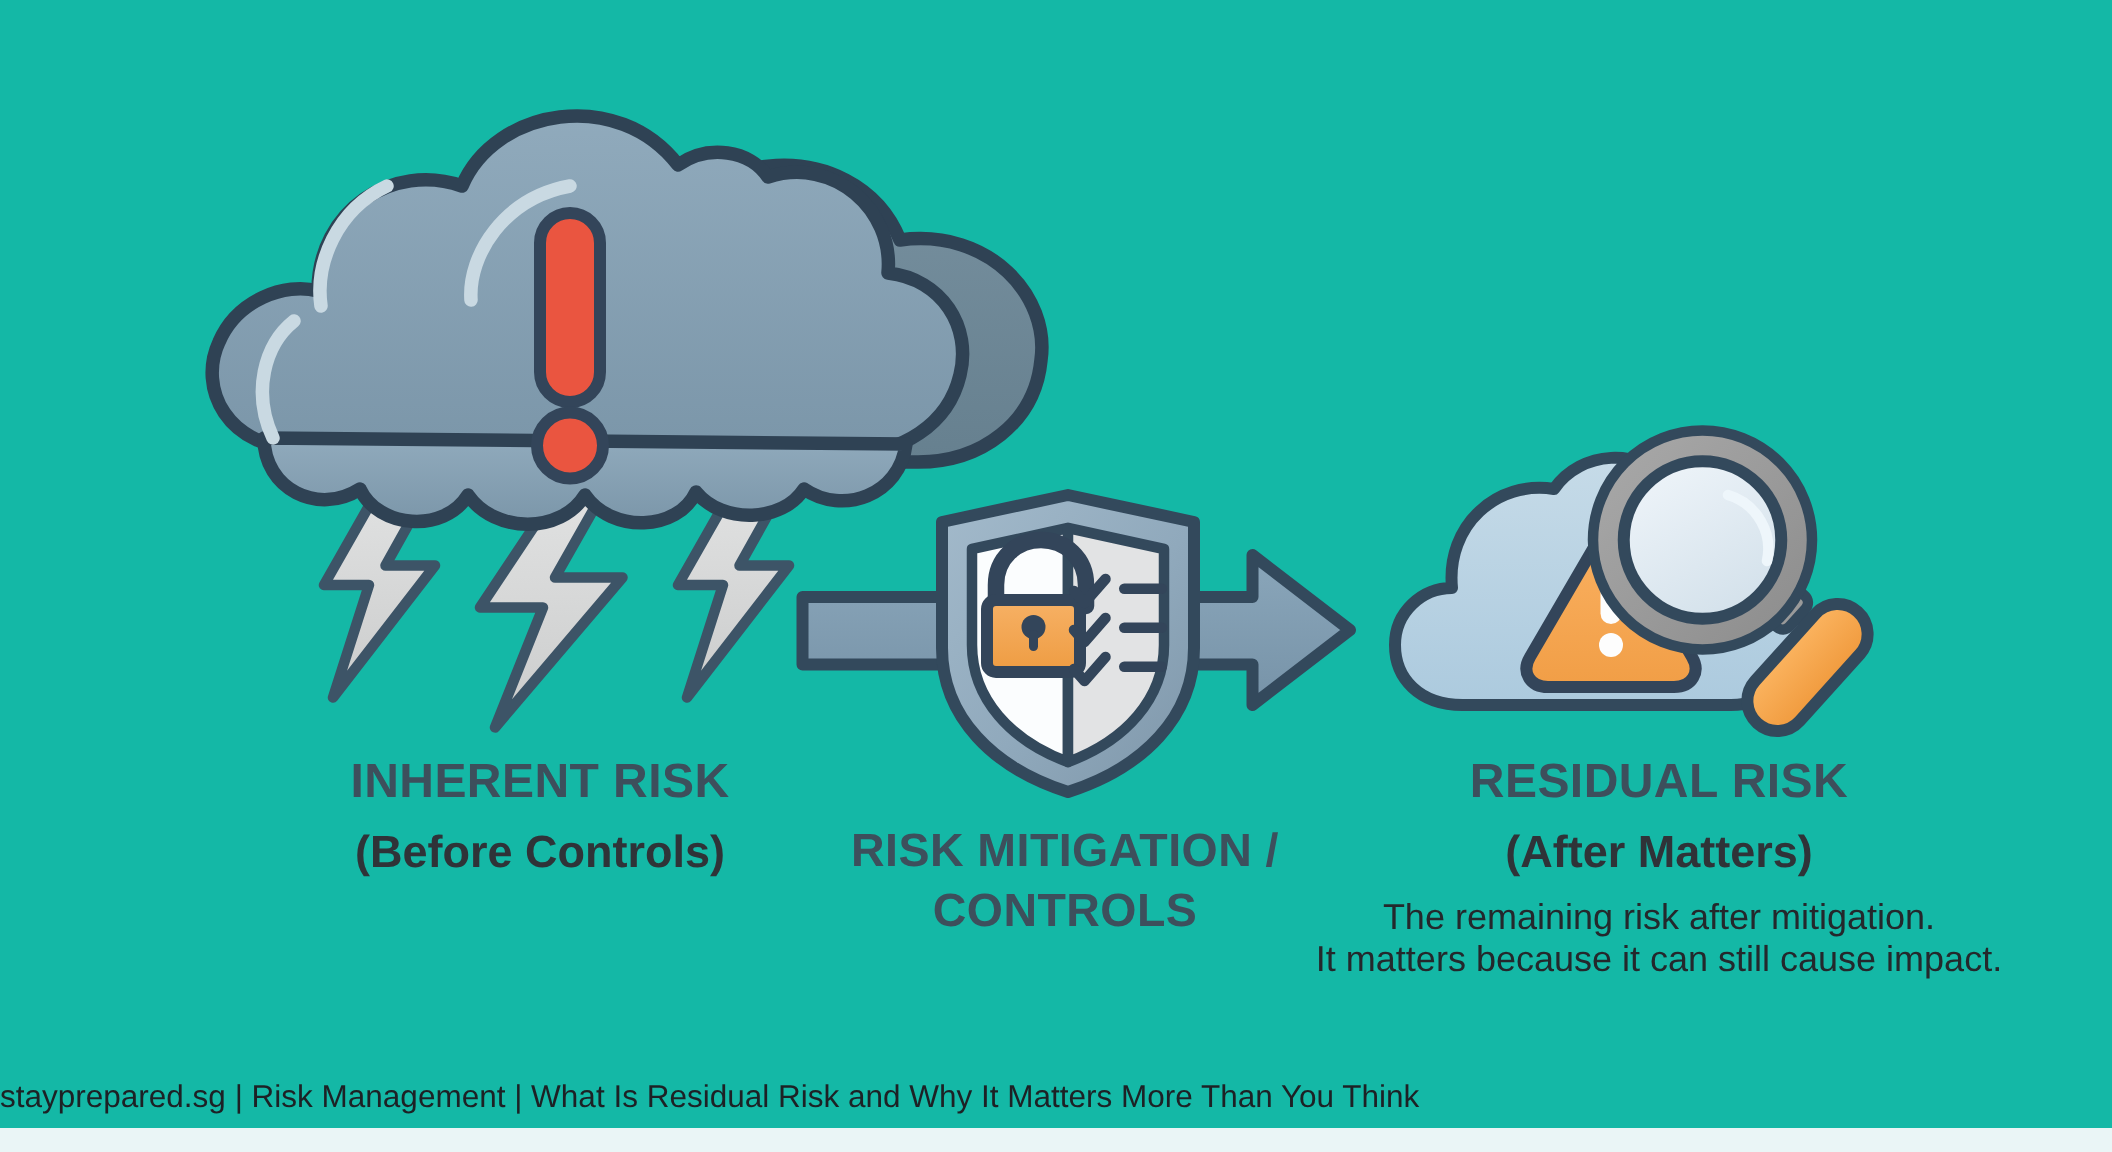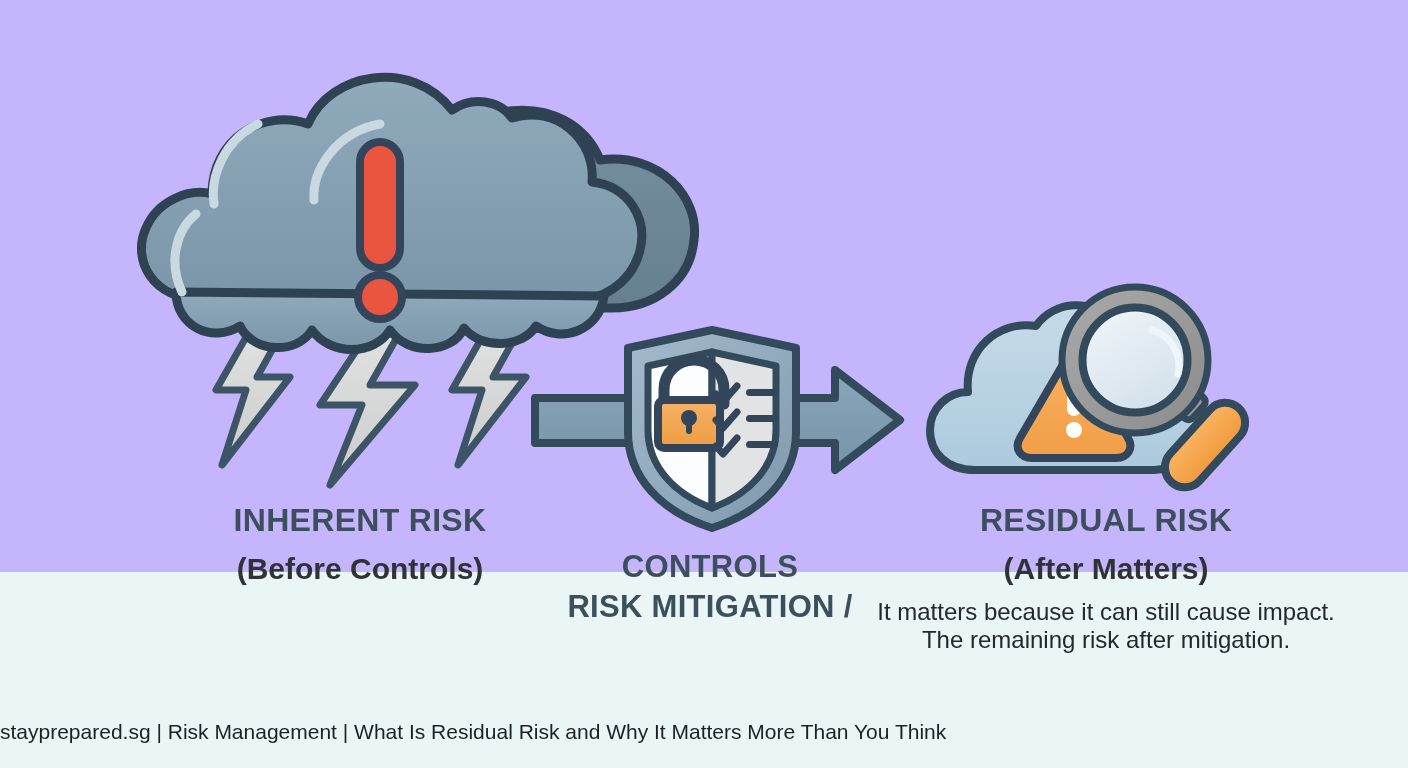--- a/index.html
+++ b/index.html
@@ -11,22 +11,22 @@
     width: 1408px;
     height: 768px;
     background: #eaf5f6;
     font-family: "Liberation Sans", sans-serif;
     overflow: hidden;
     position: relative;
   }
   #canvas {
     position: relative;
     width: 1408px;
-    height: 572px;
-    background: #c4b5fd;
+    height: 752px;
+    background: #14b8a6;
   }
   .art-layer {
     position: absolute;
     left: 0;
     top: 0;
     width: 1408px;
     height: 768px;
   }
   .label-block {
     position: absolute;
@@ -288,30 +288,30 @@
       </g>
     </g>
   </svg>
 
   <div class="label-block" id="label-inherent">
     <div class="heading">INHERENT RISK</div>
     <div class="subheading">(Before Controls)</div>
   </div>
 
   <div class="label-block" id="label-mitigation">
+    <div class="heading">RISK MITIGATION /</div>
     <div class="heading">CONTROLS</div>
-    <div class="heading">RISK MITIGATION /</div>
   </div>
 
   <div class="label-block" id="label-residual">
     <div class="heading">RESIDUAL RISK</div>
     <div class="subheading">(After Matters)</div>
     <div class="body-wrap">
+      <div class="body-line">The remaining risk after mitigation.</div>
       <div class="body-line">It matters because it can still cause impact.</div>
-      <div class="body-line">The remaining risk after mitigation.</div>
     </div>
   </div>
 
   <div id="footer">
     <span class="footer-text">stayprepared.sg |  Risk Management | What Is Residual Risk and Why It Matters More Than You Think</span>
   </div>
 
 </div>
 
 </body></html>

